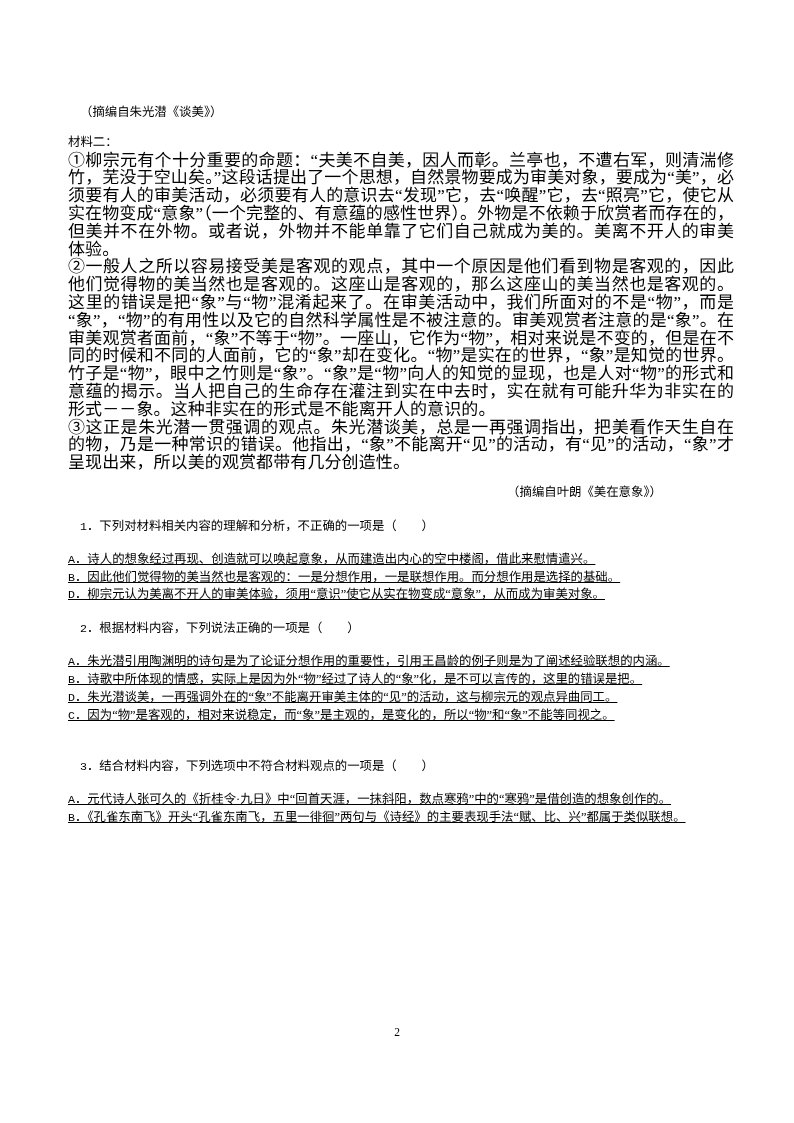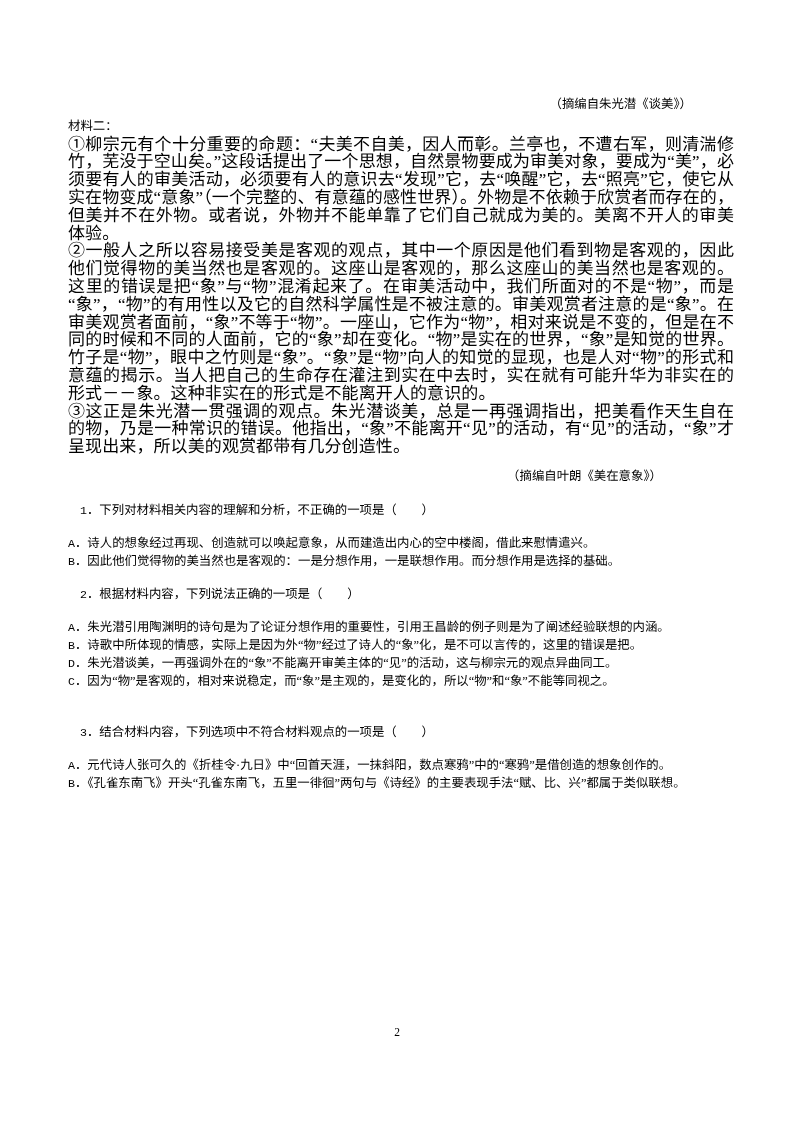--- a/index.html
+++ b/index.html
@@ -33,22 +33,21 @@
     line-height: 17.8px;
     text-align: justify;
     text-justify: inter-ideograph;
     letter-spacing: 0.1px;
     margin: 0;
     word-break: break-all;
   }
   .attribution {
     font-size: 12.4px;
     line-height: 17.8px;
-    text-align: right;
-    margin: 4px;
+    margin: 12px;
     padding-right: 38px;
   }
   .attribution-2 {
     font-size: 12.4px;
     line-height: 17.8px;
     text-align: right;
     margin: 12px;
     padding-right: 60px;
   }
   .label-line {
@@ -64,20 +63,21 @@
     text-justify: inter-ideograph;
     word-break: break-all;
   }
   .opt-line {
     font-size: 12.4px;
     line-height: 17.8px;
     margin: 0;
     text-align: justify;
     text-justify: inter-ideograph;
     word-break: break-all;
+    text-decoration: underline;
   }
   .marker {
     font-family: "Liberation Mono", "DejaVu Sans Mono", monospace;
     font-size: 11.6px;
   }
   .gap {
     display: block;
     height: 17.8px;
   }
   .page-number {
@@ -104,20 +104,21 @@
 
     <p class="para">②一般人之所以容易接受美是客观的观点，其中一个原因是他们看到物是客观的，因此他们觉得物的美当然也是客观的。这座山是客观的，那么这座山的美当然也是客观的。这里的错误是把“象”与“物”混淆起来了。在审美活动中，我们所面对的不是“物”，而是“象”，“物”的有用性以及它的自然科学属性是不被注意的。审美观赏者注意的是“象”。在审美观赏者面前，“象”不等于“物”。一座山，它作为“物”，相对来说是不变的，但是在不同的时候和不同的人面前，它的“象”却在变化。“物”是实在的世界，“象”是知觉的世界。竹子是“物”，眼中之竹则是“象”。“象”是“物”向人的知觉的显现，也是人对“物”的形式和意蕴的揭示。当人把自己的生命存在灌注到实在中去时，实在就有可能升华为非实在的形式－－象。这种非实在的形式是不能离开人的意识的。</p>
 
     <p class="para">③这正是朱光潜一贯强调的观点。朱光潜谈美，总是一再强调指出，把美看作天生自在的物，乃是一种常识的错误。他指出，“象”不能离开“见”的活动，有“见”的活动，“象”才呈现出来，所以美的观赏都带有几分创造性。</p>
 
     <p class="attribution-2">（摘编自叶朗《美在意象》）</p>
 
     <p class="q-line"><span class="marker">1</span><span>．下列对材料相关内容的理解和分析，不正确的一项是（　　）</span></p>
     <p class="opt-line"><span class="marker">A</span><span>．诗人的想象经过再现、创造就可以唤起意象，从而建造出内心的空中楼阁，借此来慰情遣兴。</span></p>
     <p class="opt-line"><span class="marker">B</span><span>．因此他们觉得物的美当然也是客观的：一是分想作用，一是联想作用。而分想作用是选择的基础。</span></p>
+    <p class="opt-line"><span class="marker">D</span><span>．柳宗元认为美离不开人的审美体验，须用“意识”使它从实在物变成“意象”，从而成为审美对象。</span></p>
 
     <p class="q-line"><span class="marker">2</span><span>．根据材料内容，下列说法正确的一项是（　　）</span></p>
     <p class="opt-line"><span class="marker">A</span><span>．朱光潜引用陶渊明的诗句是为了论证分想作用的重要性，引用王昌龄的例子则是为了阐述经验联想的内涵。</span></p>
     <p class="opt-line"><span class="marker">B</span><span>．诗歌中所体现的情感，实际上是因为外“物”经过了诗人的“象”化，是不可以言传的，这里的错误是把。</span></p>
     <p class="opt-line"><span class="marker">D</span><span>．朱光潜谈美，一再强调外在的“象”不能离开审美主体的“见”的活动，这与柳宗元的观点异曲同工。</span></p>
     <p class="opt-line"><span class="marker">C</span><span>．因为“物”是客观的，相对来说稳定，而“象”是主观的，是变化的，所以“物”和“象”不能等同视之。</span></p>
 
     <span class="gap"></span>
 
     <p class="q-line"><span class="marker">3</span><span>．结合材料内容，下列选项中不符合材料观点的一项是（　　）</span></p>

